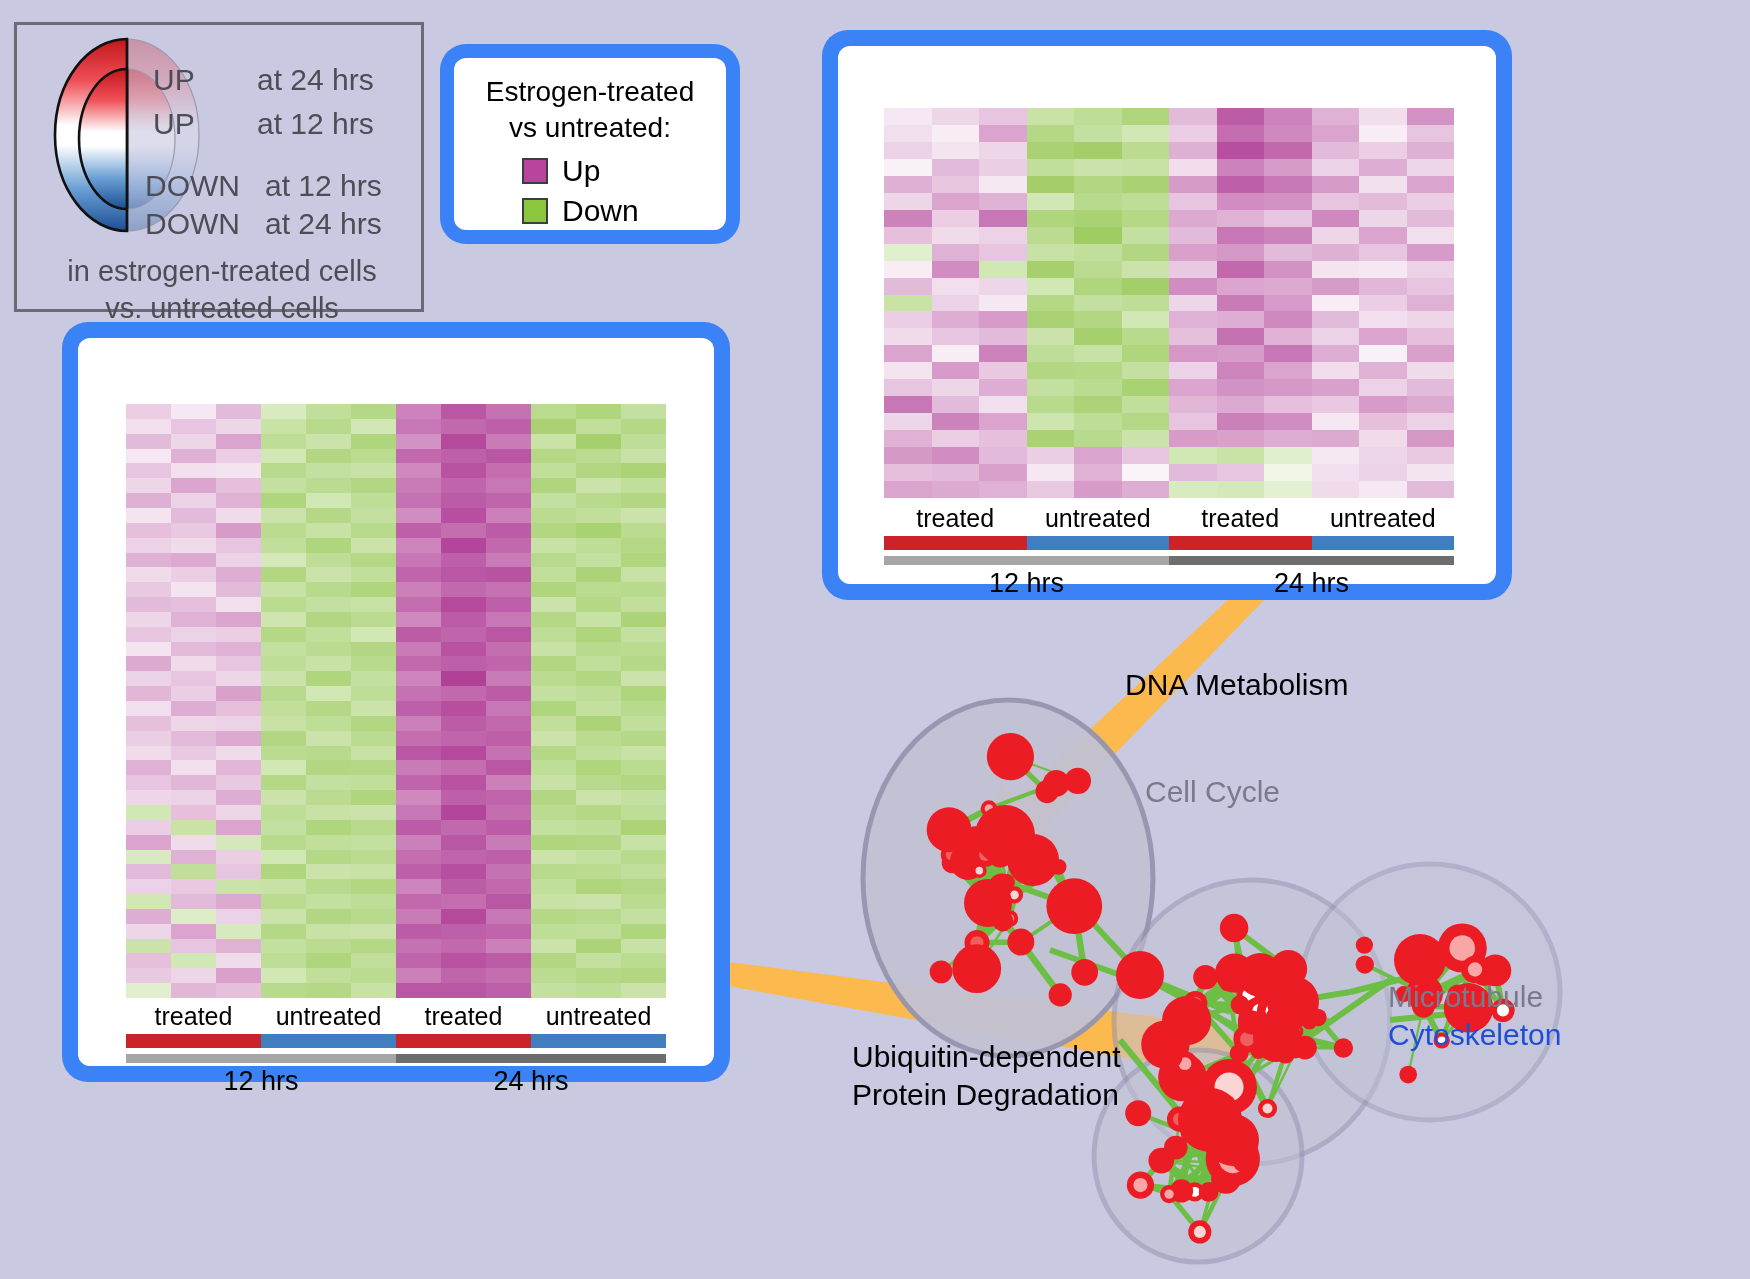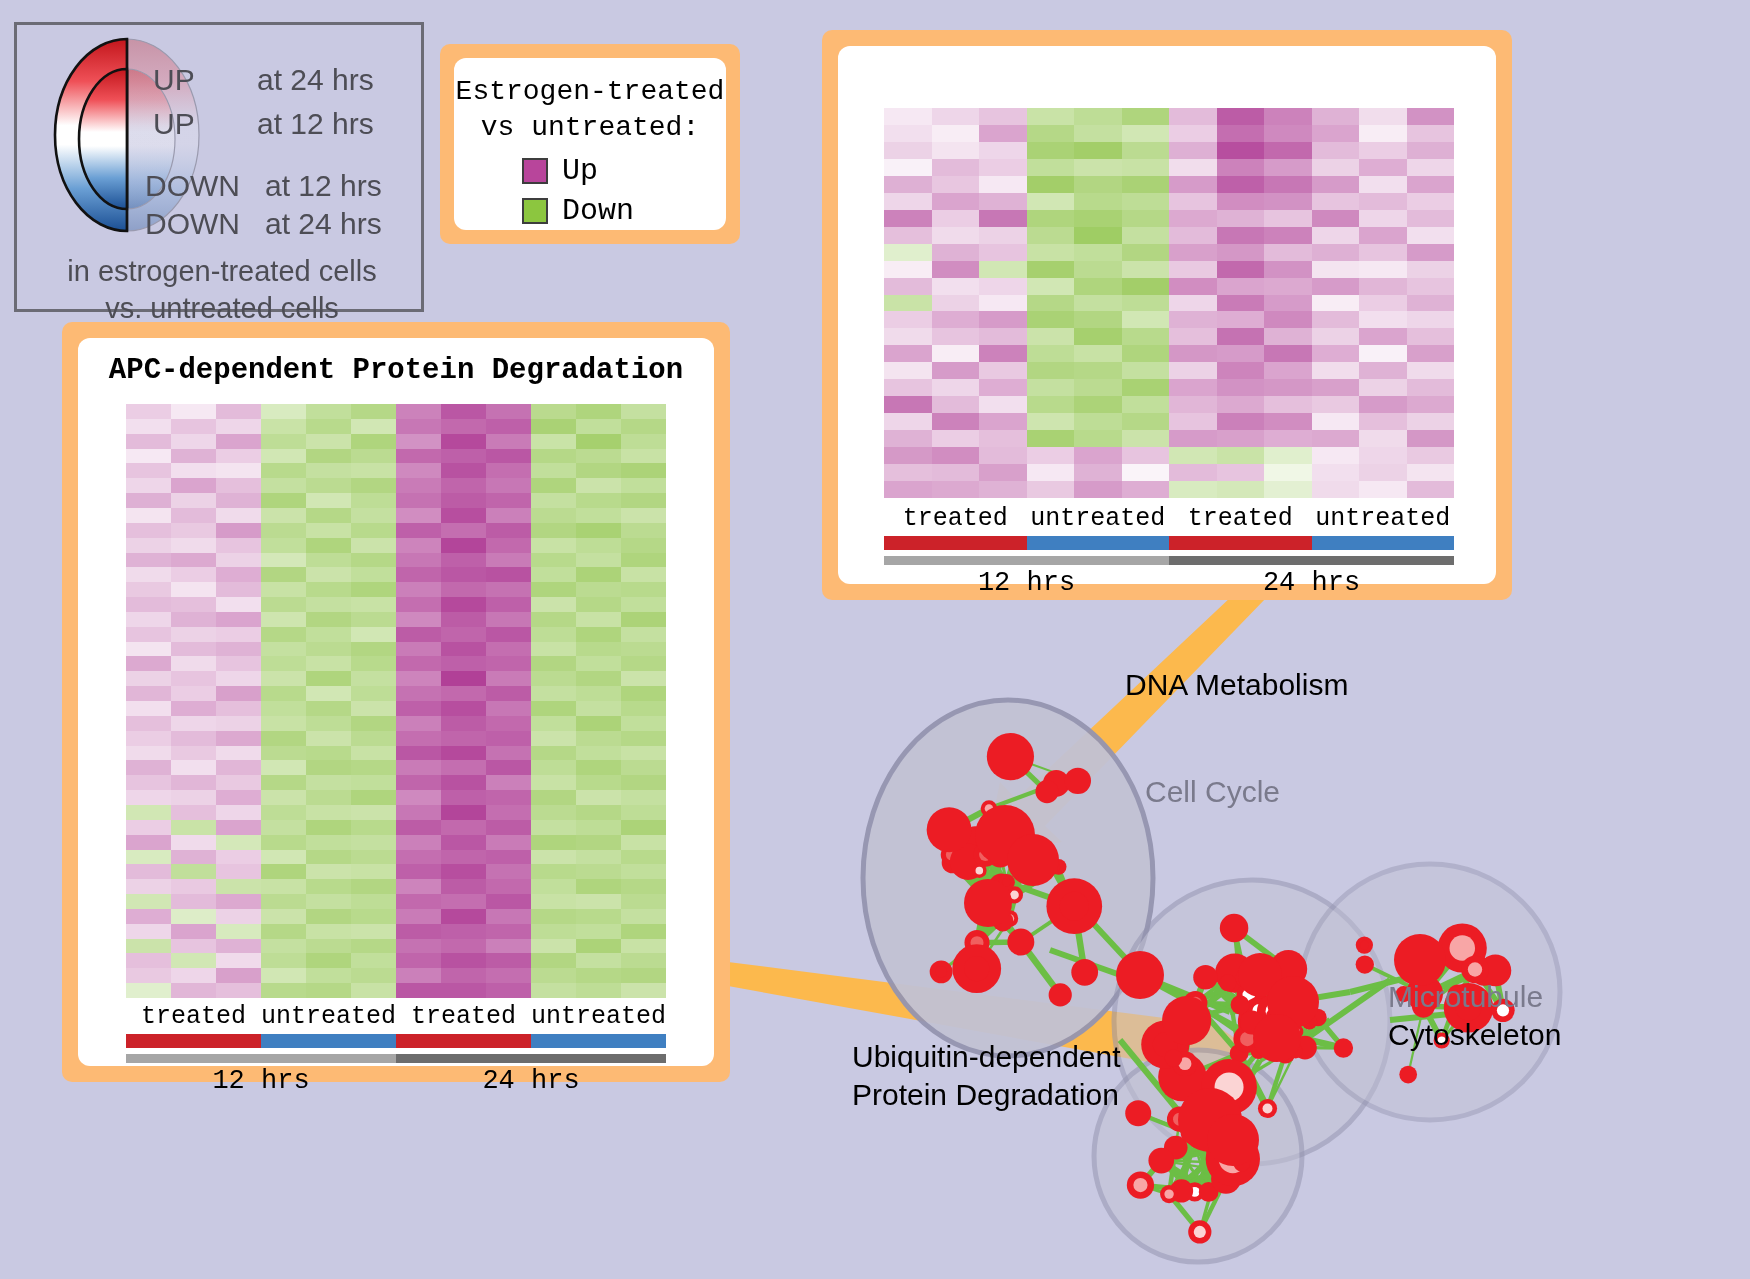--- a/index.html
+++ b/index.html
@@ -17,23 +17,22 @@
   }
   #key-circles{left:30px;top:10px;width:160px;height:200px;}
   .key-text{color:#4d4d55;font-size:30px;line-height:1;white-space:nowrap;}
   #key-foot{
     left:0px;top:228px;width:410px;text-align:center;
     color:#4d4d55;font-size:29px;line-height:1.28;
   }
 
   
   .orange-panel{
-    background:#fdba74;border-radius:10px;
+    background:#3b82f6;border-radius:26px;
     box-shadow:none;
-    font-family:Liberation Mono, monospace;
   }
   .orange-inner{
     position:absolute;background:#ffffff;border-radius:12px;
   }
   #updown-panel{left:440px;top:44px;width:300px;height:200px;}
   #updown-inner{left:14px;top:14px;right:14px;bottom:14px;}
   #updown-title{
     position:absolute;left:0;top:16px;width:100%;text-align:center;
     font-size:28px;color:#000;line-height:1.3;
   }
@@ -455,21 +454,20 @@
       </div>
     <div class="time-labels" id="rep-timelabels" style="left:46px;top:522px;width:570px;">
         <div>12 hrs</div>
         <div>24 hrs</div>
       </div>
   </div>
 </div>
 
 <div class="abs orange-panel" id="apc-panel">
   <div class="orange-inner" id="apc-inner">
-    <div class="panel-title" style="top:16px;">APC-dependent Protein Degradation</div>
     <div class="heat-grid" id="apc-heat" style="left: 48px; top: 66px; width: 540px; height: 594px; grid-template-columns: repeat(12, 1fr); grid-template-rows: repeat(40, 1fr);">
         <div class="heat-cell" style="background: rgb(235, 205, 228);"></div>
         <div class="heat-cell" style="background: rgb(246, 232, 243);"></div>
         <div class="heat-cell" style="background: rgb(227, 187, 218);"></div>
         <div class="heat-cell" style="background: rgb(216, 235, 192);"></div>
         <div class="heat-cell" style="background: rgb(193, 223, 155);"></div>
         <div class="heat-cell" style="background: rgb(181, 216, 135);"></div>
         <div class="heat-cell" style="background: rgb(204, 130, 187);"></div>
         <div class="heat-cell" style="background: rgb(186, 87, 164);"></div>
         <div class="heat-cell" style="background: rgb(197, 114, 178);"></div>
@@ -1540,16 +1538,16 @@
         <circle cx="487" cy="418" r="24" fill="#ec1c24"></circle>
         <circle cx="420" cy="500" r="32" fill="#ec1c24"></circle>
         <circle cx="443" cy="520" r="26" fill="#ec1c24"></circle>
         <circle cx="350" cy="355" r="24" fill="#ec1c24"></circle>
         <circle cx="630" cy="340" r="26" fill="#ec1c24"></circle>
       </g>
   </svg>
   <div class="cluster-label" id="lbl-0" style="left: 335px; top: 48px; color: rgb(0, 0, 0); font-size: 30px; font-weight: normal;">DNA Metabolism</div>
   <div class="cluster-label" id="lbl-1" style="left: 355px; top: 155px; color: rgb(122, 122, 140); font-size: 30px; font-weight: normal;">Cell Cycle</div>
   <div class="cluster-label" id="lbl-2" style="left: 598px; top: 360px; color: rgb(122, 122, 140); font-size: 30px; font-weight: normal;">Microtubule</div>
-  <div class="cluster-label" id="lbl-3" style="left: 598px; top: 398px; color: #000000; font-size: 30px; font-weight: normal;">Cytoskeleton</div>
+  <div class="cluster-label" id="lbl-3" style="left: 598px; top: 398px; color: #1d4ed8; font-size: 30px; font-weight: normal;">Cytoskeleton</div>
   <div class="cluster-label" id="lbl-5" style="left: 62px; top: 458px; color: rgb(0, 0, 0); font-size: 30px; font-weight: normal;">Protein Degradation</div>
   <div class="cluster-label" id="lbl-4" style="left: 62px; top: 420px; color: rgb(0, 0, 0); font-size: 30px; font-weight: normal;">Ubiquitin-dependent</div>
 </div>
 
 </body></html>

